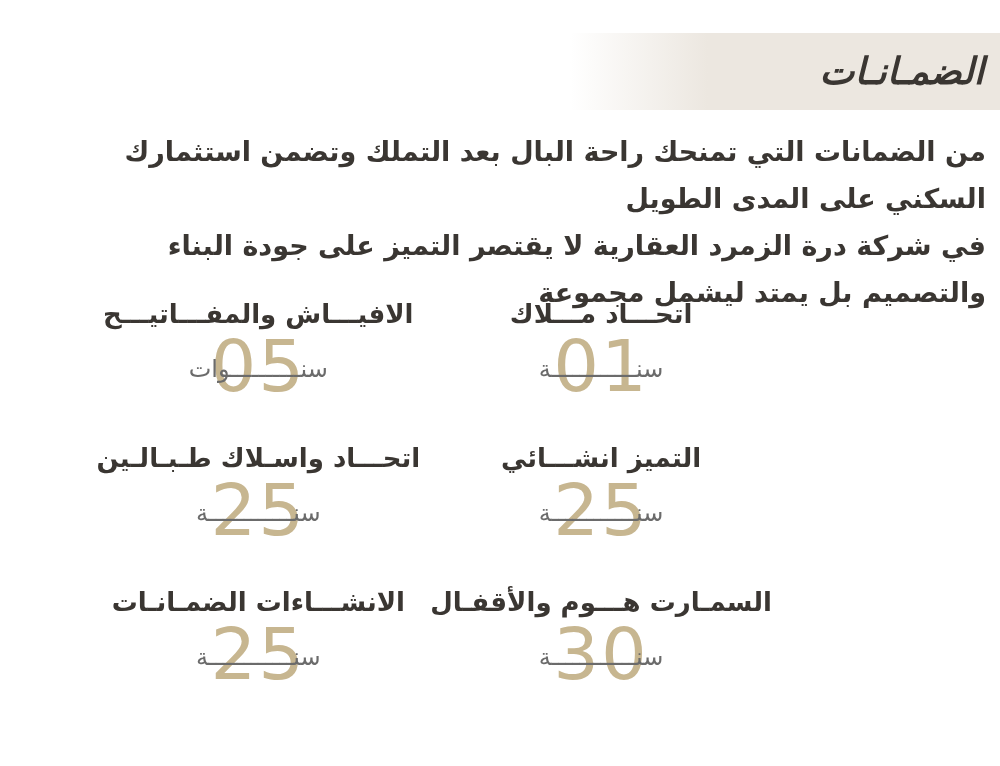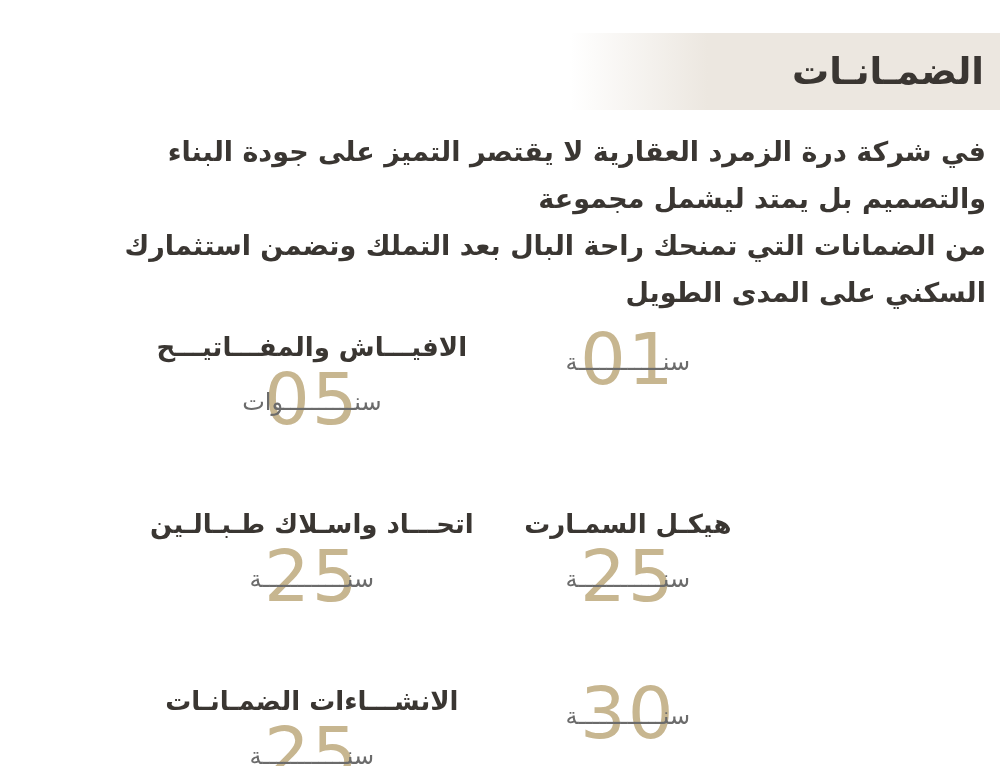--- a/index.html
+++ b/index.html
@@ -22,20 +22,21 @@
     background:#fff;
   }
   
   .title-band{
     position:absolute;
     top:33px;right:0;
     width:430px;height:77px;
     background:linear-gradient(to left, var(--band) 0%, var(--band) 68%, rgba(236,231,224,0) 100%);
     display:flex;align-items:center;
     padding-right:16px;
+    font-style:italic;
   }
   .title-band .page-title{
     font-size:37px;
     font-weight:bold;
     color:var(--text-dark);
     letter-spacing:0px;
   }
   
   .intro{
     position:absolute;
@@ -50,21 +51,21 @@
   
   .grid{
     position:absolute;
     top:296px;
     right:228px;left:150px;
     display:grid;
     grid-template-columns:1fr 1fr;
     row-gap:26px;
     column-gap:10px;
   }
-  .item{text-align:center;margin-top:33px;}
+  .item{text-align:center;}
   .item .title{
     font-size:26px;
     font-weight:bold;
     color:var(--text-dark);
     line-height:36px;
     margin-bottom:4px;
     white-space:nowrap;
   }
   .item .value{
     position:relative;
@@ -95,58 +96,60 @@
 </head>
 <body dir="rtl">
 
 <div class="page">
 
   <div class="title-band">
     <div class="page-title">الضمـانـات</div>
   </div>
 
   <div class="intro">
+    <div>من الضمانات التي تمنحك راحة البال بعد التملك وتضمن استثمارك السكني على المدى الطويل</div>
     <div>في شركة درة الزمرد العقارية لا يقتصر التميز على جودة البناء والتصميم بل يمتد ليشمل مجموعة</div>
-    <div>من الضمانات التي تمنحك راحة البال بعد التملك وتضمن استثمارك السكني على المدى الطويل</div>
   </div>
 
   <div class="grid">
 
     <div class="item">
+      <div class="title">اتحـــاد مـــلاك</div>
       <div class="value">
         <span class="num">01</span>
         <span class="unit">سنــــــــــــة</span>
       </div>
     </div>
 
     <div class="item">
       <div class="title">الافيـــاش والمفـــاتيـــح</div>
       <div class="value">
         <span class="num">05</span>
         <span class="unit">سنــــــــــوات</span>
       </div>
     </div>
 
     <div class="item">
-      <div class="title">هيكـل السمـارت</div>
+      <div class="title">التميز انشـــائي</div>
       <div class="value">
         <span class="num">25</span>
         <span class="unit">سنــــــــــــة</span>
       </div>
     </div>
 
     <div class="item">
       <div class="title">اتحـــاد واسـلاك طـبـالـين</div>
       <div class="value">
         <span class="num">25</span>
         <span class="unit">سنــــــــــــة</span>
       </div>
     </div>
 
     <div class="item">
+      <div class="title">السمـارت هـــوم والأقفـال</div>
       <div class="value">
         <span class="num">30</span>
         <span class="unit">سنــــــــــــة</span>
       </div>
     </div>
 
     <div class="item">
       <div class="title">الانشـــاءات الضمـانـات</div>
       <div class="value">
         <span class="num">25</span>

